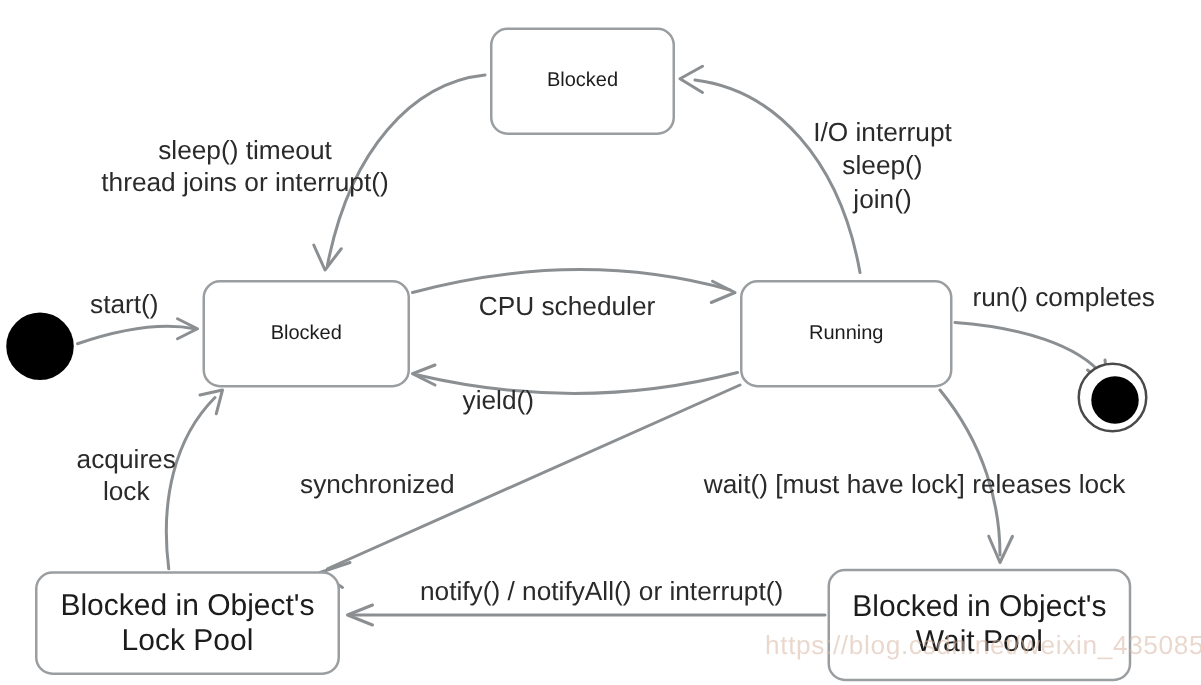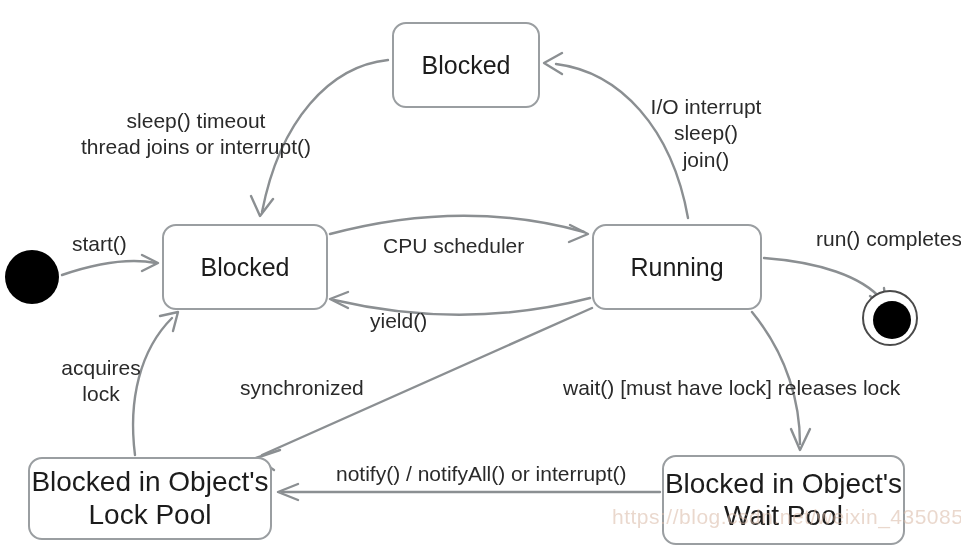--- a/index.html
+++ b/index.html
@@ -39,26 +39,26 @@
     position: absolute;
     box-sizing: border-box;
     border: 2.2px solid #9a9ea1;
     border-radius: 14px;
     background: #ffffff;
     display: flex;
     align-items: center;
     justify-content: center;
     text-align: center;
     color: #1c1c1c;
-    font-size: 25px;
+    font-size: 16px;
     line-height: 1.16;
     font-weight: 400;
   }
   .state-box.two-line {
-    font-size: 28px;
+    font-size: 24px;
     align-items: center;
   }
   .node-start {
     position: absolute;
     border-radius: 50%;
     background: #000000;
   }
   .node-end-outer {
     position: absolute;
     border-radius: 50%;
@@ -198,21 +198,21 @@
   </div>
 
   <div class="edge-label" style="left:383px; top:233px;">
     <span>CPU scheduler</span>
   </div>
 
   <div class="edge-label" style="left:370px; top:308px;">
     <span>yield()</span>
   </div>
 
-  <div class="edge-label" style="left:778px; top:226px;margin-left:38px;">
+  <div class="edge-label" style="left:778px; top:226px;">
     <span>run() completes</span>
   </div>
 
   <div class="edge-label" style="left:240px; top:375px;text-align:center;">
     <span>synchronized</span>
   </div>
 
   <div class="edge-label multiline" style="left:55px; top:355px; width:92px;">
     <span>acquires</span><br>
     <span>lock</span>

